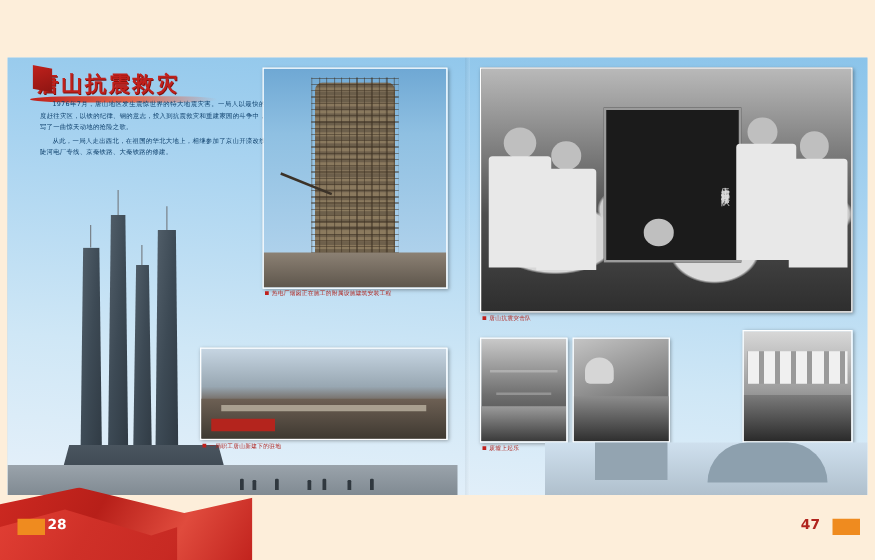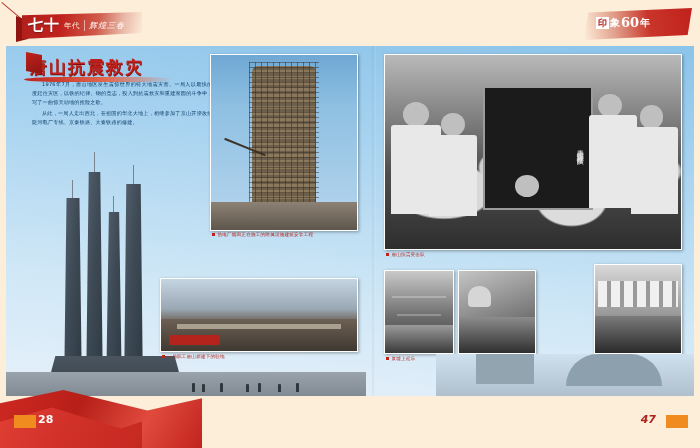--- a/index.html
+++ b/index.html
@@ -131,54 +131,30 @@
   .flag-red{position:absolute;left:-8px;bottom:-6px;width:210px;height:68px;
     background:linear-gradient(120deg,#d02a22 0%,#b71f19 40%,#e04b3d 70%,#c0211c 100%);
     clip-path:polygon(0 28%,34% 6%,74% 36%,100% 18%,100% 100%,0 100%);}
   .flag-red2{position:absolute;left:-8px;bottom:-6px;width:150px;height:58px;
     background:linear-gradient(120deg,#e8463a,#c0211c);
     clip-path:polygon(0 48%,40% 20%,86% 56%,100% 44%,100% 100%,0 100%);opacity:.85;}
 
   .pg{position:absolute;bottom:22px;font-family:"DejaVu Sans",sans-serif;font-size:11px;
      font-weight:bold;color:#ffffff;}
   .pg-left{left:38px;color:#ffffff;}
-  .pg-right{right:44px;color:#b0231d;font-style:italic;}
+  .pg-right{right:44px;color:#b0231d;}
   .pg-tab{position:absolute;bottom:20px;width:22px;height:13px;background:#ef8b1f;}
   .pg-tab-l{left:14px;}
   .pg-tab-r{right:12px;}
 </style>
 </head>
 <body>
 
 <div class="page">
 
-  <div class="header-band">
-    <div class="corner-line"></div>
-
-    <div class="ribbon-left">
-      <div class="tail"></div>
-      <div class="rb"></div>
-      <div class="rb-text">
-        <span class="rb-big">七十</span>
-        <span class="rb-sm">年代</span>
-        <span class="rb-div"></span>
-        <span class="rb-sm2">辉煌三春</span>
-      </div>
-    </div>
-
-    <div class="ribbon-right">
-      <div class="rb2"></div>
-      <div class="rr-text">
-        <span class="rr-badge">印</span>
-        <span class="rr-tail">象</span>
-        <span class="rr-num">60</span>
-        <span class="rr-tail">年</span>
-      </div>
-    </div>
-  </div>
 
   <div class="spread">
     <div class="sky-grad"></div>
     <div class="gutter"></div>
 
     <div class="title-wrap">
       <div class="title-flag"></div>
       <div class="art-title">唐山抗震救灾</div>
       <div class="title-swoosh"></div>
     </div>

